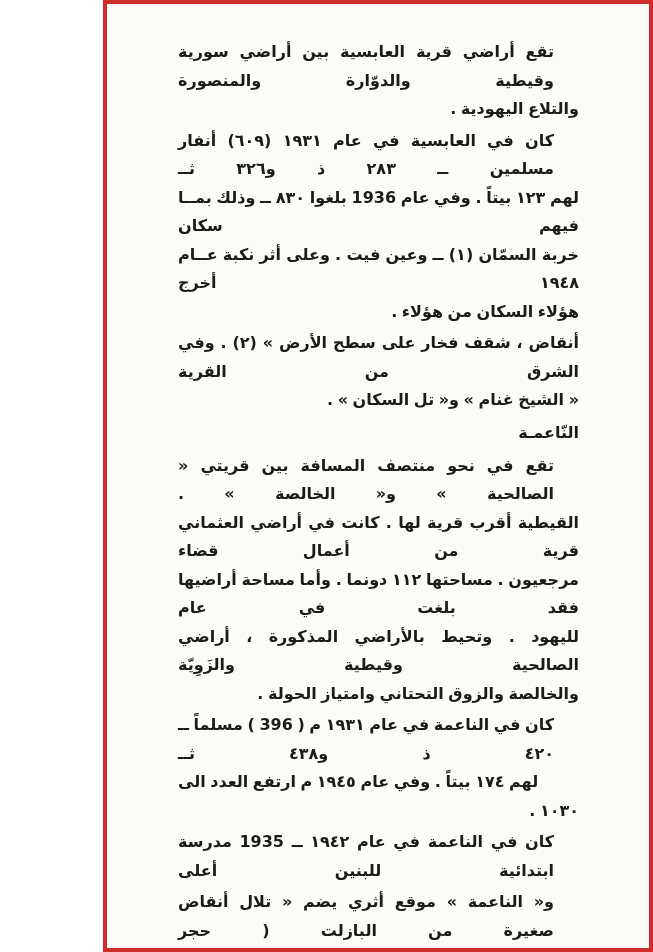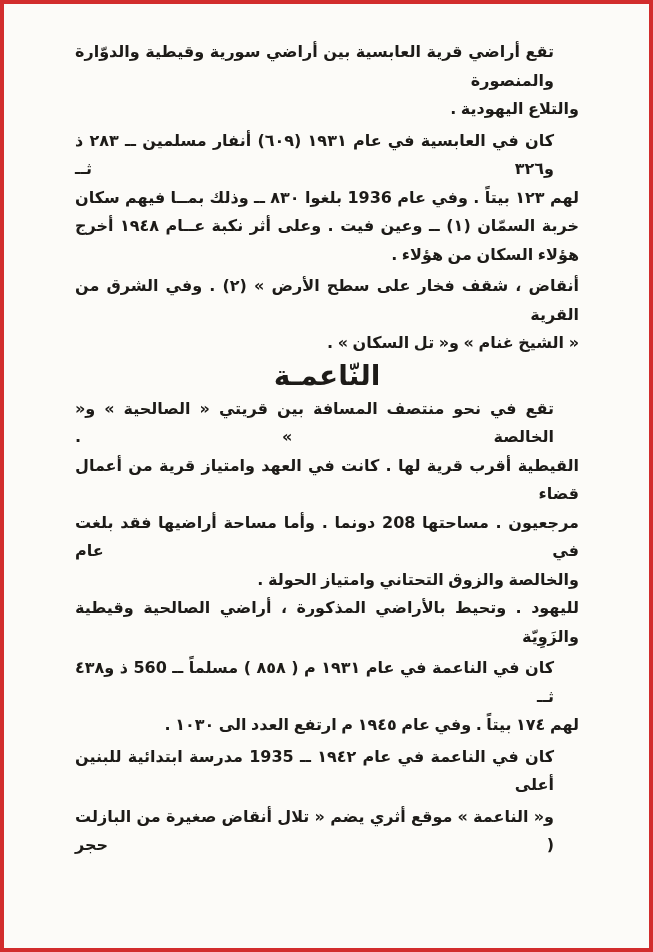--- a/index.html
+++ b/index.html
@@ -7,21 +7,21 @@
     --ink: #1d1b18;
     --paper: #fcfbf8;
   }
   * { margin: 0; padding: 0; box-sizing: border-box; }
   body {
     background: #fff;
     font-family: "DejaVu Sans", sans-serif;
   }
   .page {
     position: relative;
-    width: 653px;
+    width: 550px;
     height: 952px;
     border: 4px solid var(--red);
     background: var(--paper);
     padding-top: 34px;
     overflow: hidden;
     direction: rtl;
   }
   .text-block {
     margin: 0 70px 0 71px;
   }
@@ -34,25 +34,24 @@
     color: var(--ink);
     text-align: justify;
     text-align-last: justify;
     word-spacing: -1px;
     white-space: normal;
   }
   .line.first { padding-right: 25px; }
   .line.last  { text-align: left; text-align-last: right; }
   .section-heading {
     font-family: "DejaVu Sans", sans-serif;
-    font-size: 28px;
+    font-size: 16px;
     font-weight: 700;
     line-height: 30px;
     color: var(--ink);
-    text-align: center;
     margin: 2px 0 4px 0;
   }
 </style>
 </head>
 <body>
 
 <div class="page">
   <div class="text-block">
 
     <div class="para">
@@ -69,28 +68,28 @@
 
     <div class="para">
       <div class="line">أنقاض ، شقف فخار على سطح الأرض » (٢) . وفي الشرق من القرية</div>
       <div class="line last">« الشيخ غنام » و« تل السكان » .</div>
     </div>
 
     <div class="section-heading">النّاعمـة</div>
 
     <div class="para">
       <div class="line first">تقع في نحو منتصف المسافة بين قريتي « الصالحية » و« الخالصة » .</div>
-      <div class="line">القيطية أقرب قرية لها . كانت في العهد وامتياز قرية من أعمال قضاء</div>
-      <div class="line">مرجعيون . مساحتها 208 دونما . وأما مساحة أراضيها فقد بلغت في عام</div>
+      <div class="line">القيطية أقرب قرية لها . كانت في أراضي العثماني قرية من أعمال قضاء</div>
+      <div class="line">مرجعيون . مساحتها ١١٢ دونما . وأما مساحة أراضيها فقد بلغت في عام</div>
+      <div class="line">لليهود . وتحيط بالأراضي المذكورة ، أراضي الصالحية وقيطية والزَوِيّة</div>
       <div class="line last">والخالصة والزوق التحتاني وامتياز الحولة .</div>
-      <div class="line">لليهود . وتحيط بالأراضي المذكورة ، أراضي الصالحية وقيطية والزَوِيّة</div>
     </div>
 
     <div class="para">
-      <div class="line first">كان في الناعمة في عام ١٩٣١ م ( ٨٥٨ ) مسلماً ــ 560 ذ و٤٣٨ ثــ</div>
+      <div class="line first">كان في الناعمة في عام ١٩٣١ م ( 396 ) مسلماً ــ ٤٢٠ ذ و٤٣٨ ثــ</div>
       <div class="line last">لهم ١٧٤ بيتاً . وفي عام ١٩٤٥ م ارتفع العدد الى ١٠٣٠ .</div>
     </div>
 
     <div class="para">
       <div class="line first">كان في الناعمة في عام ١٩٤٢ ــ 1935 مدرسة ابتدائية للبنين أعلى</div>
     </div>
 
     <div class="para">
       <div class="line first">و« الناعمة » موقع أثري يضم « تلال أنقاض صغيرة من البازلت ( حجر</div>
 

